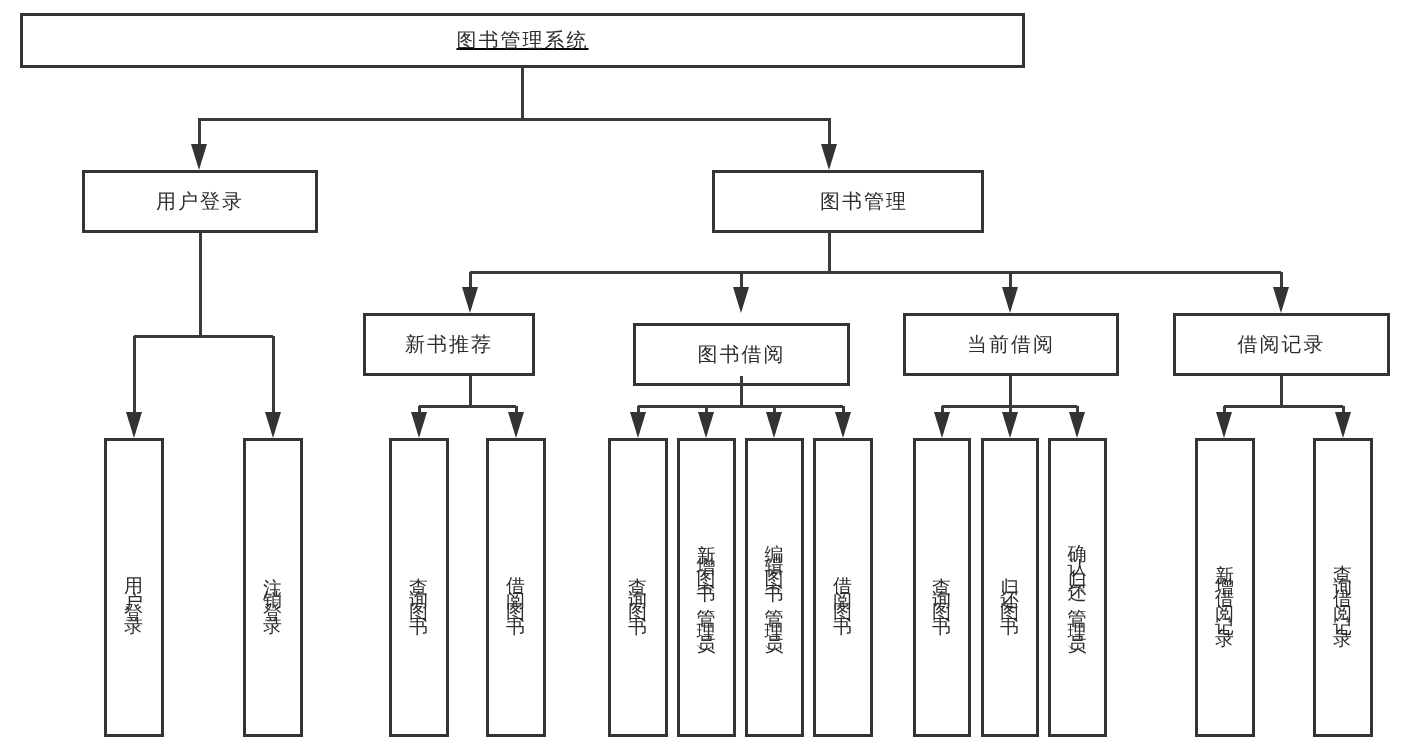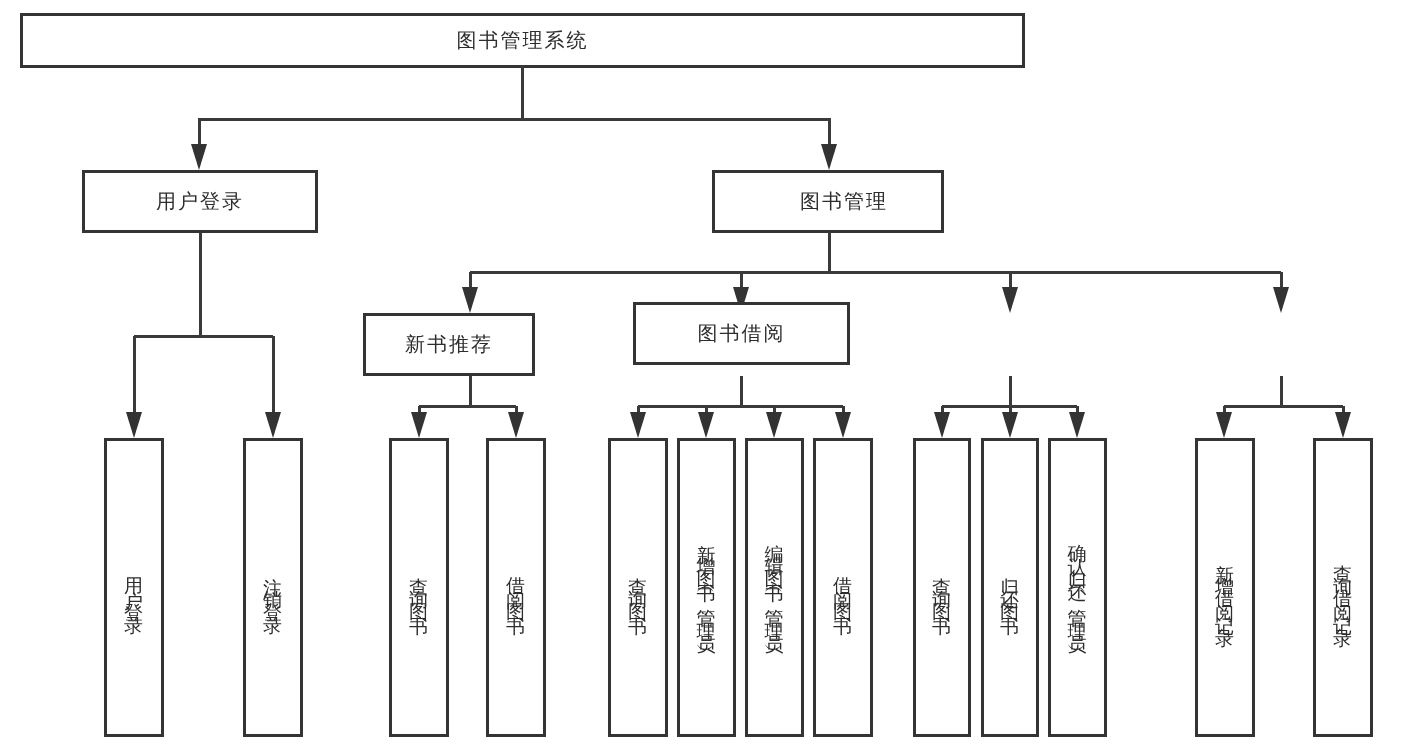--- a/index.html
+++ b/index.html
@@ -59,35 +59,35 @@
     color: #b0b0b0;
     text-shadow: 1px 1px 0 #d8d8d8;
     white-space: nowrap;
   }
 </style>
 </head>
 <body>
 
 <div id="stage">
 
-  <div class="box" style="left:20px; top:13px; width:1005px; height:55px;">
+  <div class="box" style="left:20px; top:13px; width:1005px; height:55px;text-decoration:underline;">
     <span class="lbl">图书管理系统</span>
   </div>
 
   <div class="vl" style="left:520.5px; top:66px; height:54px;"></div>
   <div class="hl" style="left:199px; top:118px; width:631px;"></div>
   <div class="vl" style="left:197.5px; top:118px; height:28px;"></div>
   <div class="arr" style="left:191px; top:144px;"></div>
   <div class="vl" style="left:827.5px; top:118px; height:28px;"></div>
   <div class="arr" style="left:821px; top:144px;"></div>
 
   <div class="box" style="left:82px; top:170px; width:236px; height:63px;">
     <span class="lbl">用户登录</span>
   </div>
-  <div class="box" style="left:712px; top:170px; width:232px; height:63px;padding-left:32px;">
+  <div class="box" style="left:712px; top:170px; width:272px; height:63px;padding-left:32px;">
     <span class="lbl">图书管理</span>
   </div>
 
   <div class="vl" style="left:198.5px; top:233px; height:104px;"></div>
   <div class="hl" style="left:134px; top:334.5px; width:139px;"></div>
   <div class="vl" style="left:132.5px; top:336px; height:78px;"></div>
   <div class="arr" style="left:126px; top:412px;"></div>
   <div class="vl" style="left:271.5px; top:336px; height:78px;"></div>
   <div class="arr" style="left:265px; top:412px;"></div>
 
@@ -98,22 +98,28 @@
   <div class="vl" style="left:739.5px; top:272px; height:18px;"></div>
   <div class="arr" style="left:733px; top:287px;"></div>
   <div class="vl" style="left:1008.5px; top:272px; height:18px;"></div>
   <div class="arr" style="left:1002px; top:287px;"></div>
   <div class="vl" style="left:1279.5px; top:272px; height:18px;"></div>
   <div class="arr" style="left:1273px; top:287px;"></div>
 
   <div class="box" style="left:363px; top:313px; width:172px; height:63px;">
     <span class="lbl">新书推荐</span>
   </div>
-  <div class="box" style="left:633px; top:302px; width:217px; height:63px;">
+  <div class="box" style="left:633px; top:323px; width:217px; height:63px;">
     <span class="lbl">图书借阅</span>
+  </div>
+  <div class="box" style="left:903px; top:313px; width:216px; height:63px;">
+    <span class="lbl">当前借阅</span>
+  </div>
+  <div class="box" style="left:1173px; top:313px; width:217px; height:63px;">
+    <span class="lbl">借阅记录</span>
   </div>
 
   <div class="vl" style="left:468.5px; top:376px; height:31px;"></div>
   <div class="hl" style="left:419px; top:404.5px; width:97px;"></div>
   <div class="vl" style="left:417.5px; top:406px; height:10px;"></div>
   <div class="arr" style="left:411px; top:412px;"></div>
   <div class="vl" style="left:514.5px; top:406px; height:10px;"></div>
   <div class="arr" style="left:508px; top:412px;"></div>
 
   <div class="vl" style="left:739.5px; top:376px; height:31px;"></div>

